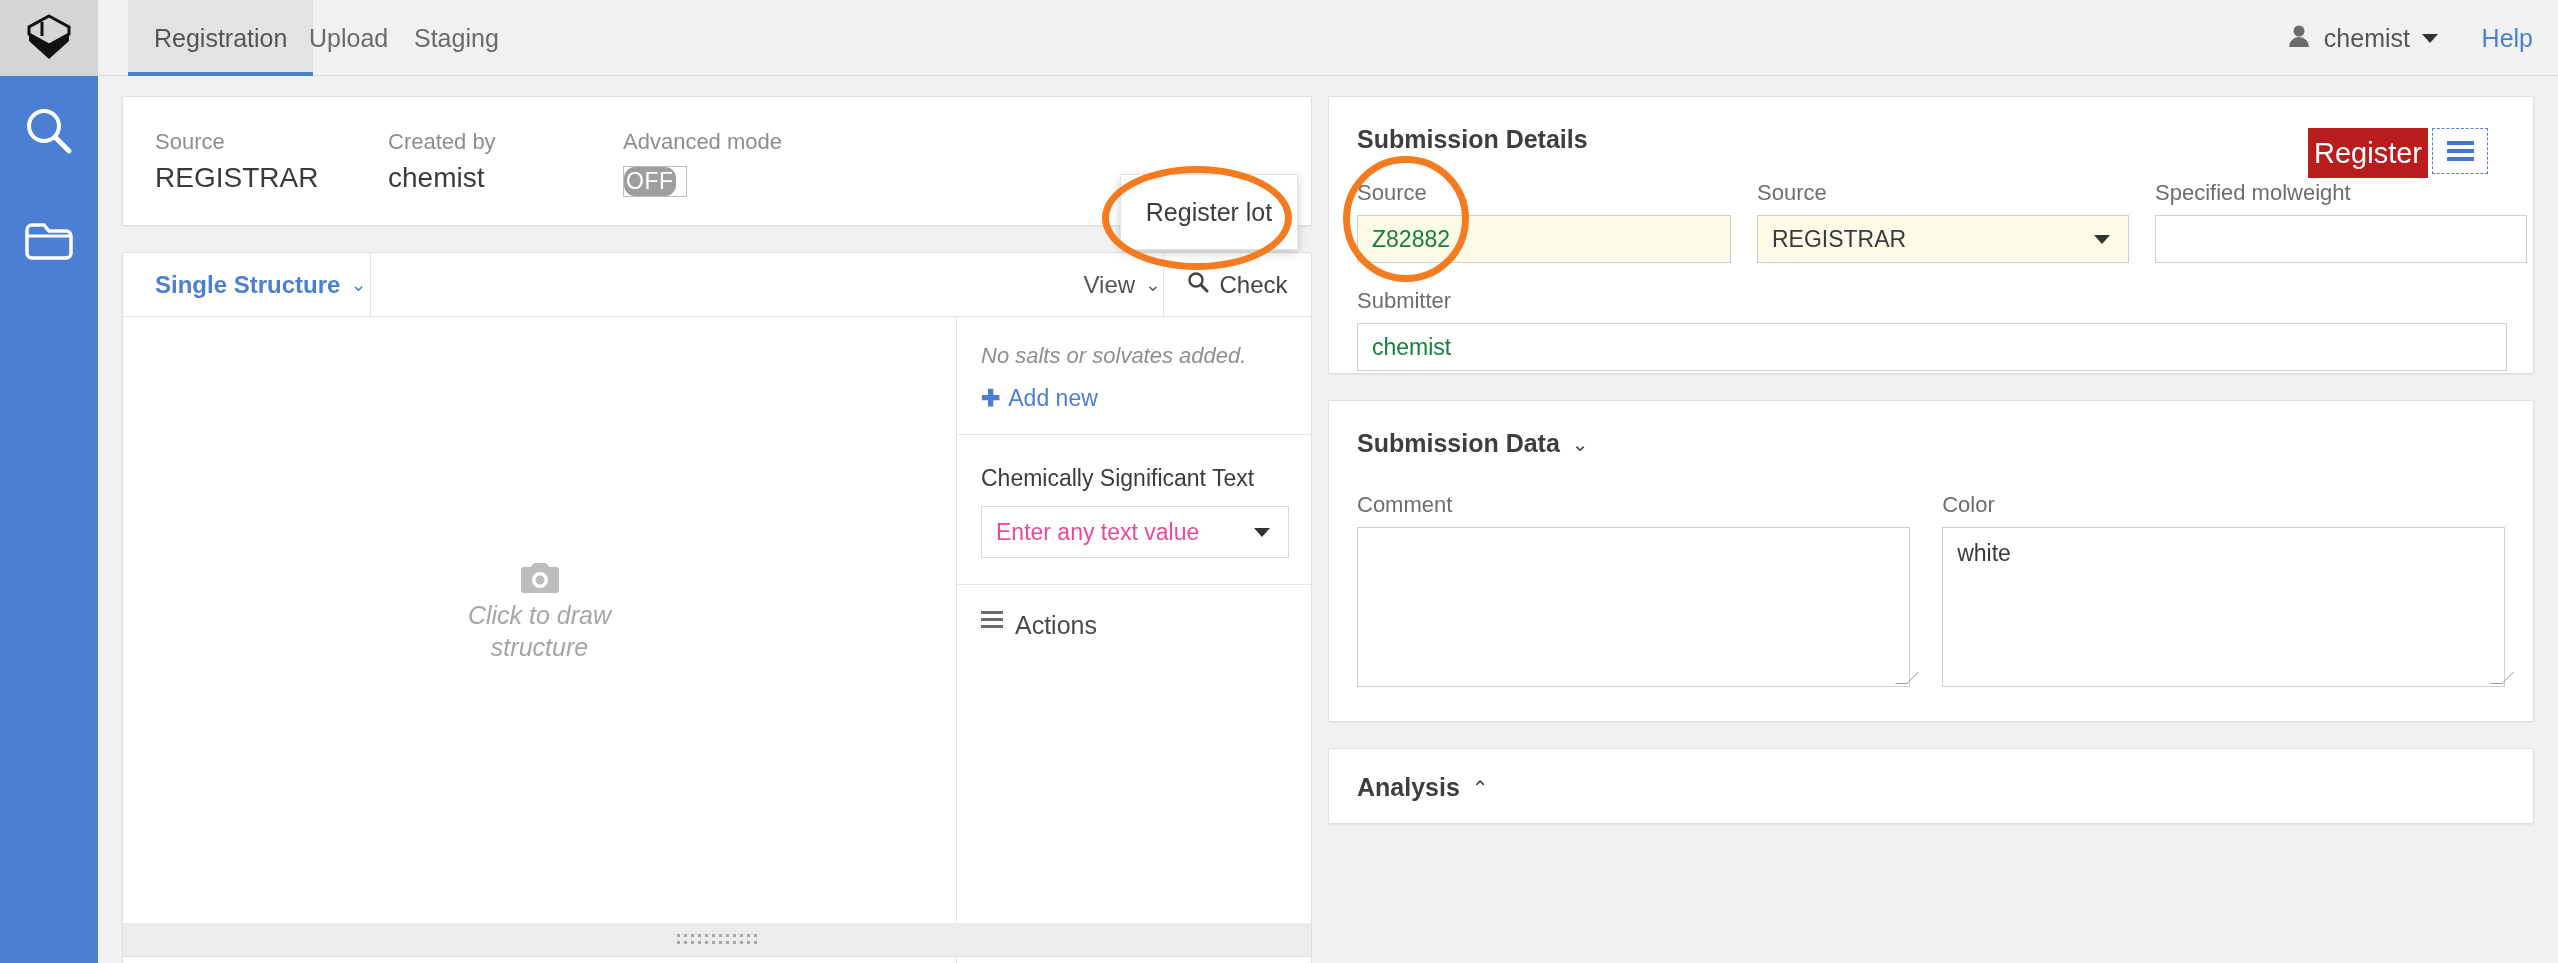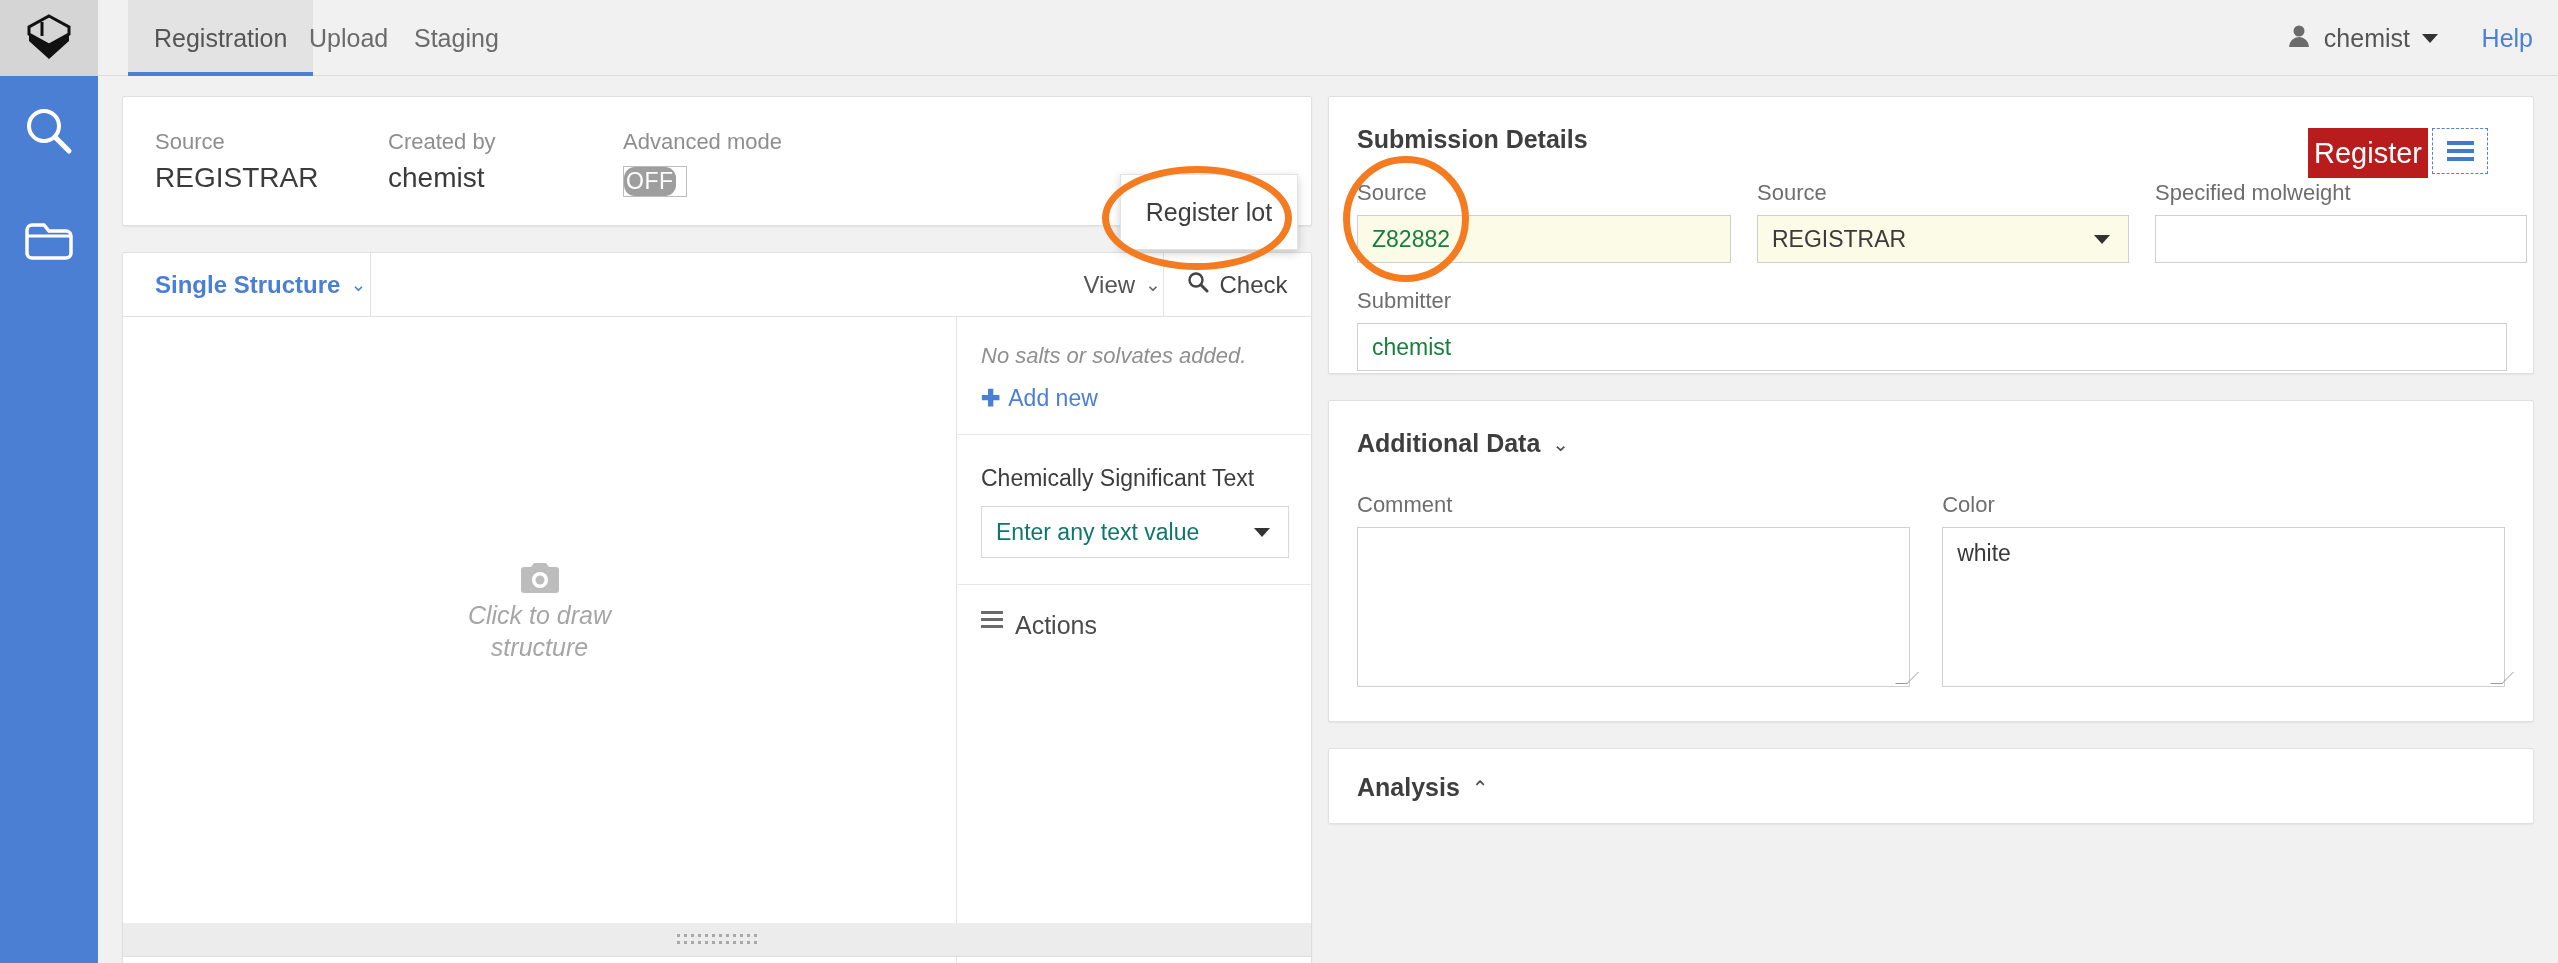--- a/index.html
+++ b/index.html
@@ -154,21 +154,21 @@
   #add-new-link {
     margin-top: 16px; font-size: 23px; color: #4a7fd4;
     display: flex; align-items: center; gap: 8px; cursor: pointer;
   }
   #cst-block { padding: 30px 24px 26px 24px; border-bottom: 1px solid #e8e8e8; }
   #cst-label { font-size: 23px; color: #3c3c3c; margin-bottom: 14px; }
   #cst-select {
     position: relative; height: 52px; border: 1px solid #d8d8d8; background: #fff;
     display: flex; align-items: center; padding: 0 14px; cursor: pointer;
   }
-  #cst-placeholder { font-size: 23px; color: #0f766e; }
+  #cst-placeholder { font-size: 23px; color: #ec4899; }
   #cst-select .caret-dn { position: absolute; right: 18px; }
   #actions-block { padding: 26px 24px; display: flex; align-items: flex-start; gap: 12px; cursor: pointer; }
   #actions-label { font-size: 25px; color: #4b4b4b; }
   .hamburger-gray { display: flex; flex-direction: column; gap: 4px; }
   .hamburger-gray i { display: block; width: 22px; height: 3px; background: #6b6b6b; }
 
   #drag-handle {
     position: absolute; left: 122px; top: 923px; width: 1190px; height: 34px;
     background: #ececec; border: 1px solid #dedede; border-top: none;
     display: flex; align-items: center; justify-content: center; cursor: ns-resize;
@@ -442,21 +442,21 @@
       <div id="sub-row2">
         <div id="f-submitter">
           <div class="field-label">Submitter</div>
           <div class="field-input">chemist</div>
         </div>
       </div>
     </div>
 
     <div class="panel" id="additional-panel" style="height:auto;padding-bottom:34px;">
       <div class="panel-title-row">
-        <span class="panel-title">Additional Data</span>
+        <span class="panel-title">Submission Data</span>
         <span class="chev-gray">⌄</span>
       </div>
 
 
       <div id="notes-section" style="display:flex;gap:32px;margin-top:34px;">
         <div style="width:570px;">
           <div class="field-label">Comment</div>
           <div class="textarea-box">
             <span class="resize-grip"></span>
           </div>

